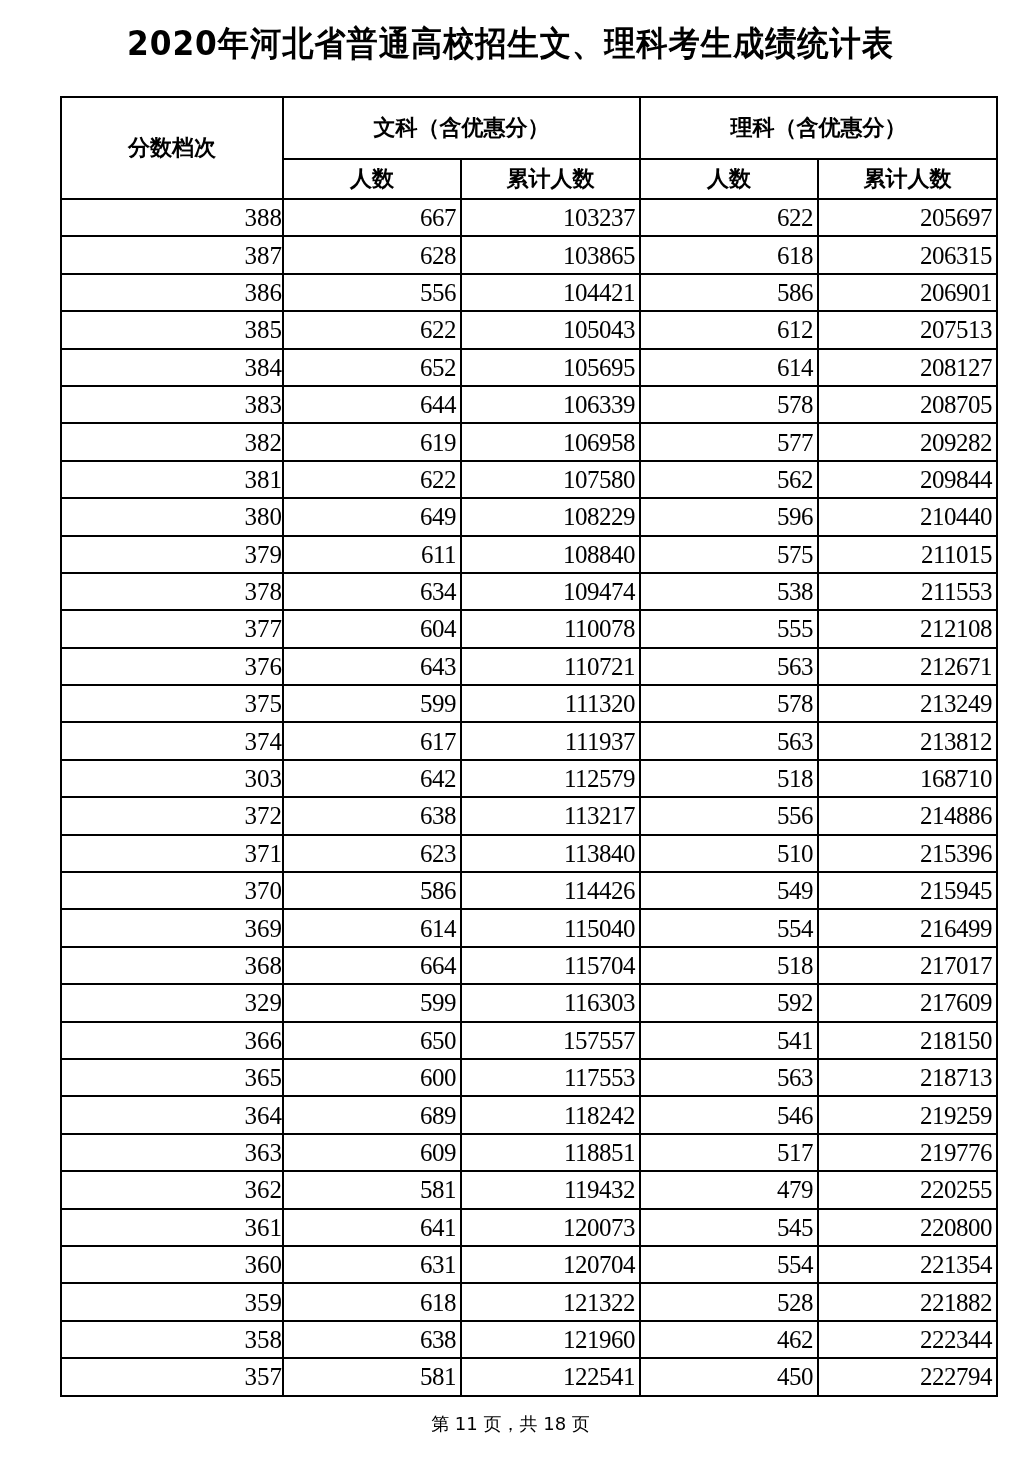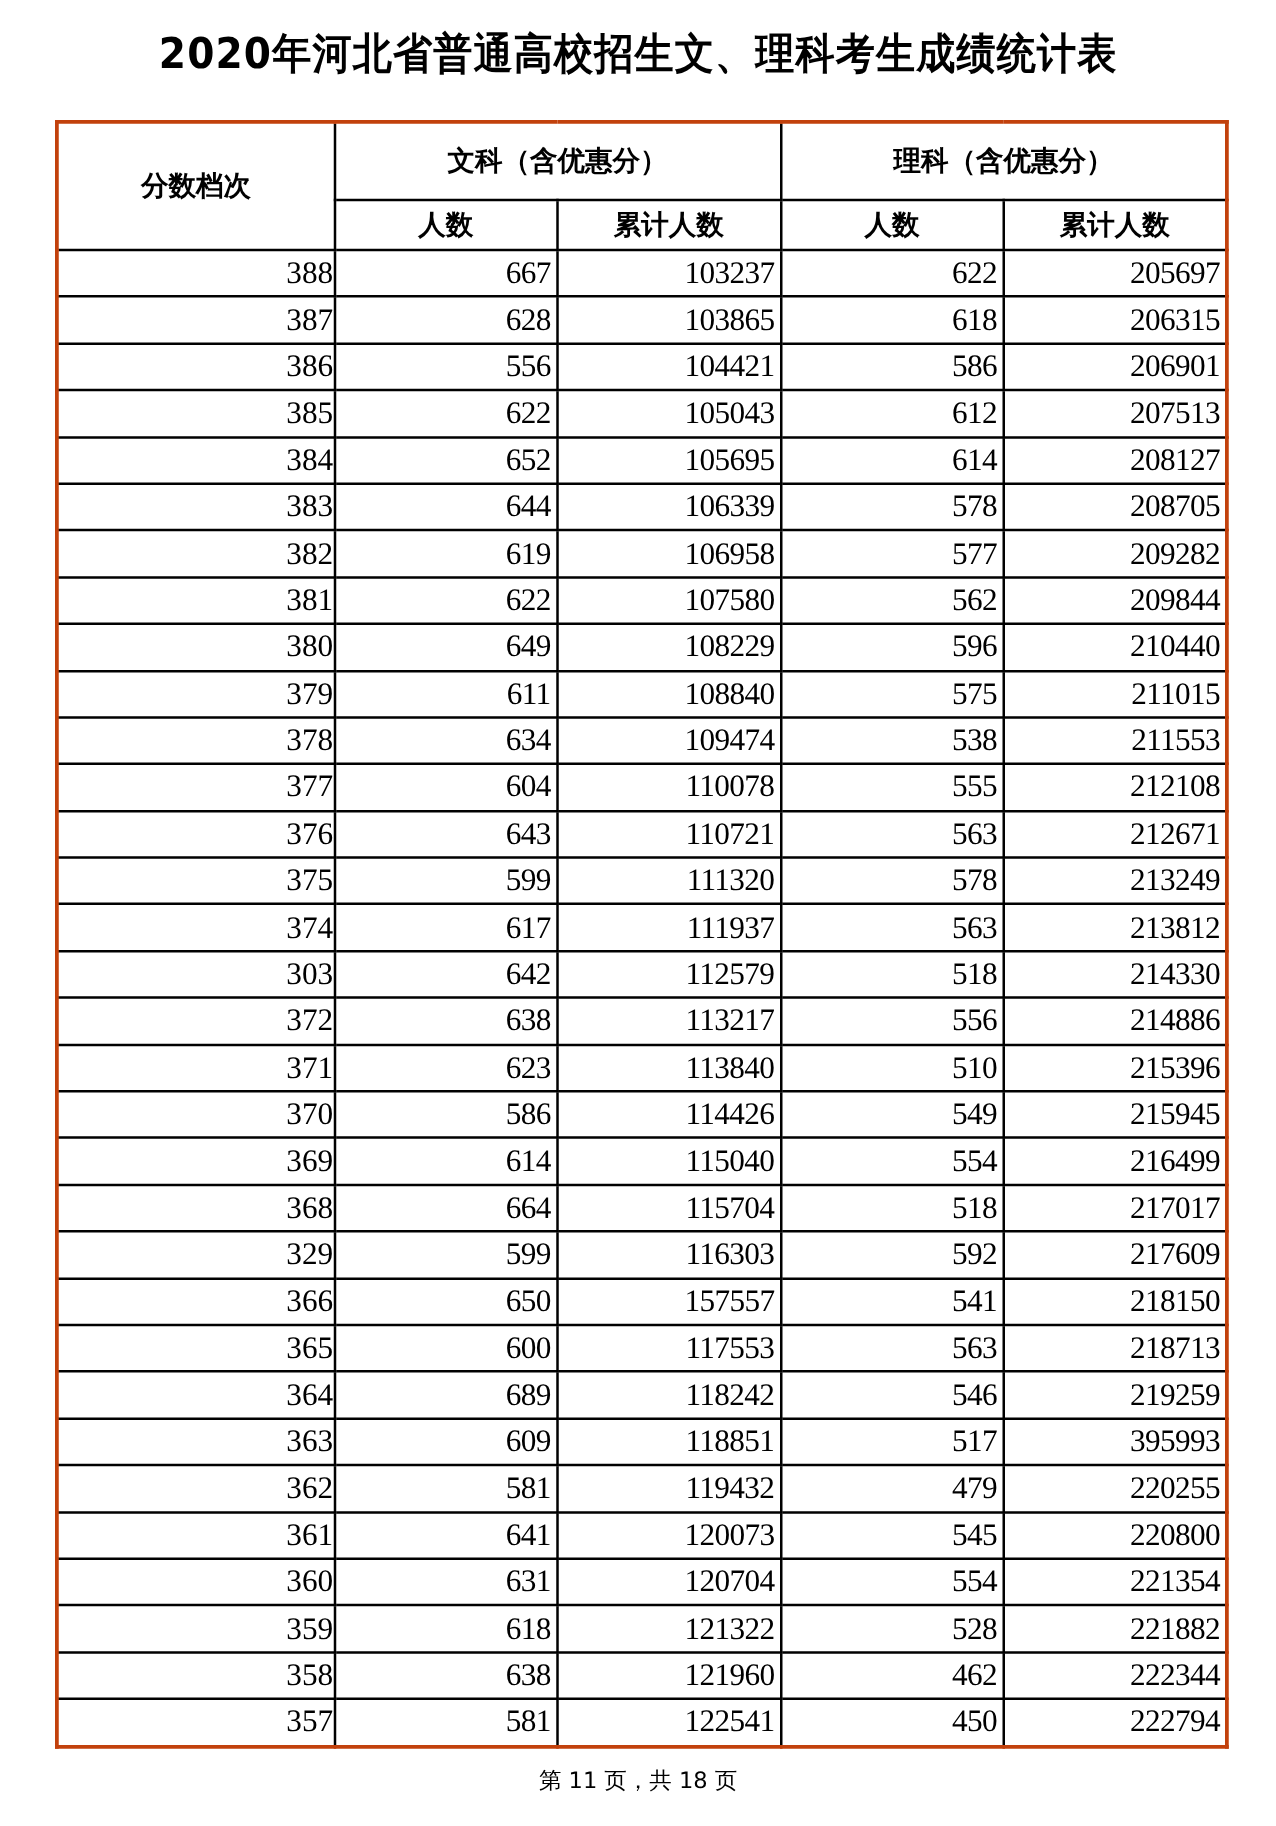--- a/index.html
+++ b/index.html
@@ -1,22 +1,22 @@
 <!DOCTYPE html>
 <html><head>
 <meta charset="utf-8">
 <style>
   html, body { margin:0; padding:0; background:#ffffff; }
   body { width:1021px; height:1461px; position:relative; overflow:hidden;
          font-family: "Liberation Serif", "DejaVu Serif", serif; color:#000; }
   .title { position:absolute; top:18px; left:0; width:1021px; text-align:center;
            font-family:"DejaVu Sans", sans-serif; font-weight:bold; font-size:34px;
            letter-spacing:1px; line-height:50px; transform:scaleX(0.92); }
-  table.score { position:absolute; left:44px; top:96px; width:936px;
-                border-collapse:collapse; border:3px solid #c2410c; table-layout:fixed; }
+  table.score { position:absolute; left:60px; top:96px; width:936px;
+                border-collapse:collapse; border:1px solid #c2410c; table-layout:fixed; }
   table.score col.c0 { width:222px; } table.score col.c1 { width:178px; }
   table.score col.c2 { width:179px; } table.score col.c3 { width:178px; }
   table.score col.c4 { width:179px; }
   th, td { border:2px solid #000; padding:0; }
   th { font-family:"DejaVu Sans", sans-serif; font-weight:bold; font-size:22px; }
   th.grp { height:60px; }
   th.sub { height:38px; }
   td { height:35.4px; font-size:25px; line-height:35px; }
   td.score-cell { text-align:right; }
   td.num { text-align:right; padding-right:4px; letter-spacing:-0.5px; }
@@ -153,21 +153,21 @@
         <td class="num">617</td>
         <td class="num">111937</td>
         <td class="num">563</td>
         <td class="num">213812</td>
       </tr>
       <tr>
         <td class="score-cell">303</td>
         <td class="num">642</td>
         <td class="num">112579</td>
         <td class="num">518</td>
-        <td class="num">214330</td>
+        <td class="num">168710</td>
       </tr>
       <tr>
         <td class="score-cell">372</td>
         <td class="num">638</td>
         <td class="num">113217</td>
         <td class="num">556</td>
         <td class="num">214886</td>
       </tr>
       <tr>
         <td class="score-cell">371</td>
@@ -223,21 +223,21 @@
         <td class="num">689</td>
         <td class="num">118242</td>
         <td class="num">546</td>
         <td class="num">219259</td>
       </tr>
       <tr>
         <td class="score-cell">363</td>
         <td class="num">609</td>
         <td class="num">118851</td>
         <td class="num">517</td>
-        <td class="num">395993</td>
+        <td class="num">219776</td>
       </tr>
       <tr>
         <td class="score-cell">362</td>
         <td class="num">581</td>
         <td class="num">119432</td>
         <td class="num">479</td>
         <td class="num">220255</td>
       </tr>
       <tr>
         <td class="score-cell">361</td>

